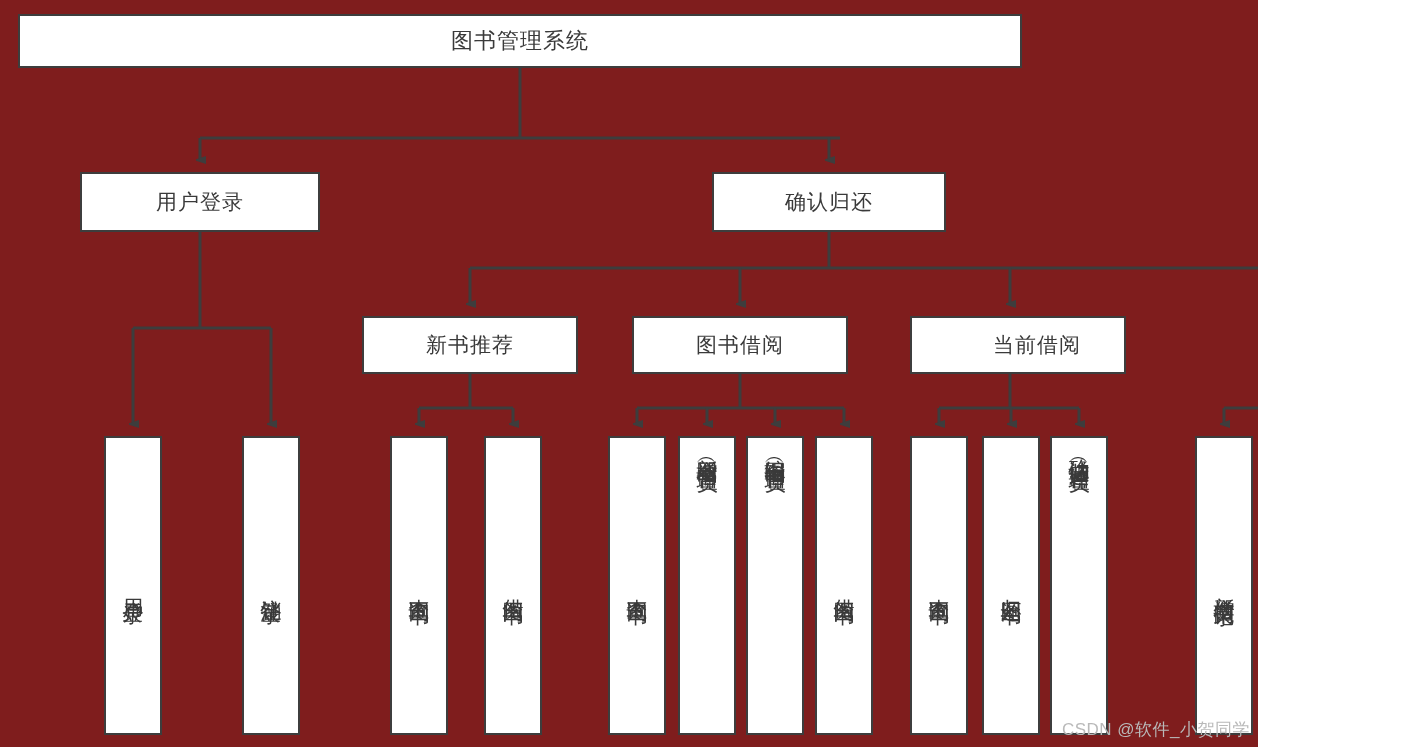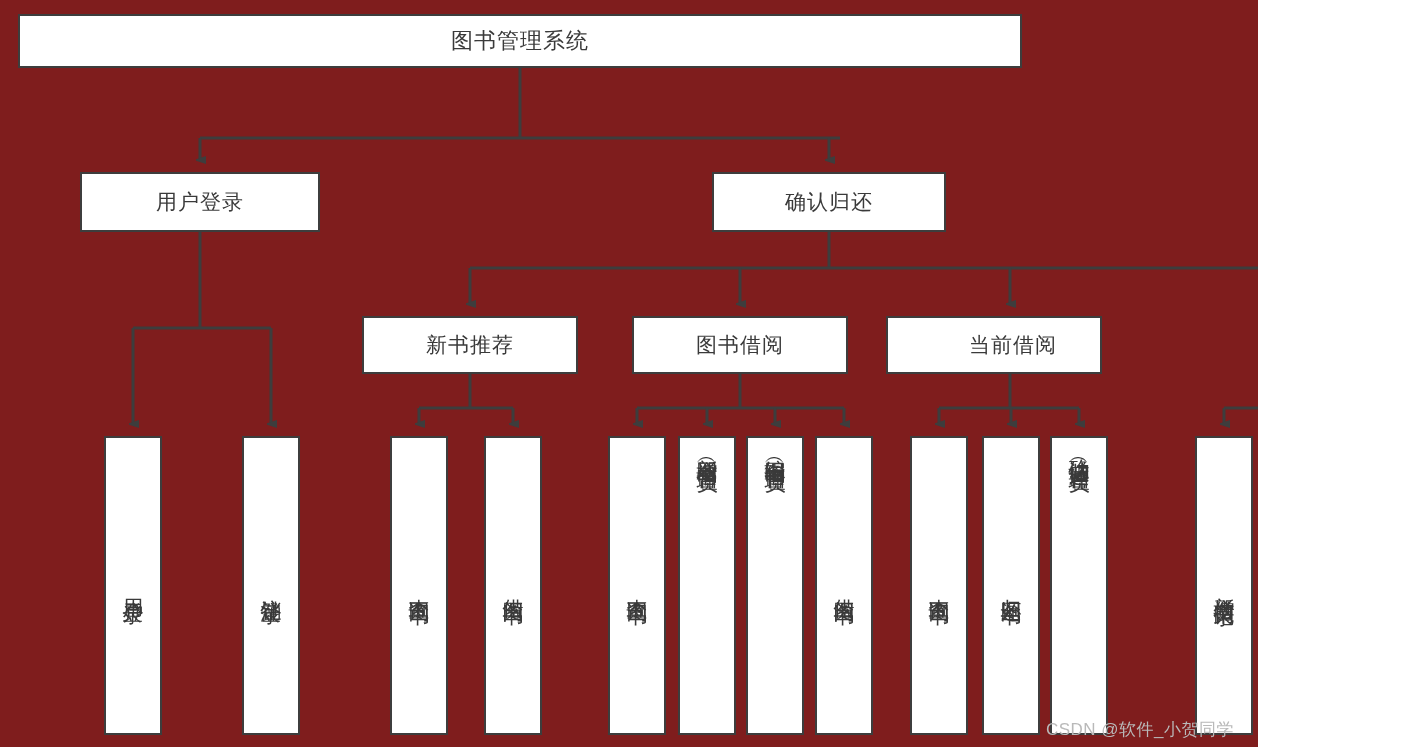--- a/index.html
+++ b/index.html
@@ -61,21 +61,21 @@
   .vert.center .vert-label {
     margin-top: auto;
     margin-bottom: auto;
   }
   .node.vert.center {
     align-items: center;
     padding-top: 0;
   }
   #watermark {
     position: absolute;
-    right: 24px;
+    right: 8px;
     bottom: 6px;
     font-size: 17px;
     color: #b9b9b9;
     letter-spacing: 0.5px;
     white-space: nowrap;
   }
 </style>
 </head>
 <body>
 
@@ -141,21 +141,21 @@
   <div class="node horiz" style="left:712px; top:172px; width:234px; height:60px;">
     <span>确认归还</span>
   </div>
 
   <div class="node horiz" style="left:362px; top:316px; width:216px; height:58px;">
     <span>新书推荐</span>
   </div>
   <div class="node horiz" style="left:632px; top:316px; width:216px; height:58px;">
     <span>图书借阅</span>
   </div>
-  <div class="node horiz" style="left:886px; top:316px; width:216px; height:58px;padding-left:38px;">
+  <div class="node horiz" style="left:910px; top:316px; width:216px; height:58px;padding-left:38px;">
     <span>当前借阅</span>
   </div>
 
   <div class="node vert center" style="left:104px; top:436px; width:58px; height:299px;">
     <span class="vert-label">用户登录</span>
   </div>
   <div class="node vert center" style="left:242px; top:436px; width:58px; height:299px;">
     <span class="vert-label">注销登录</span>
   </div>
   <div class="node vert center" style="left:390px; top:436px; width:58px; height:299px;">

